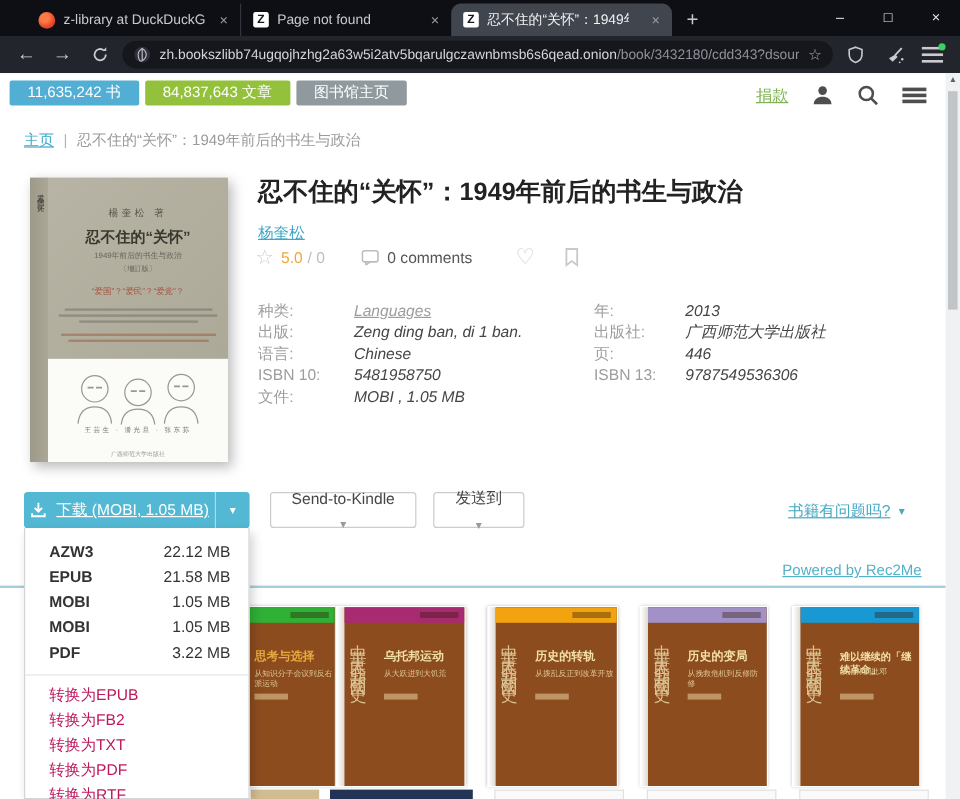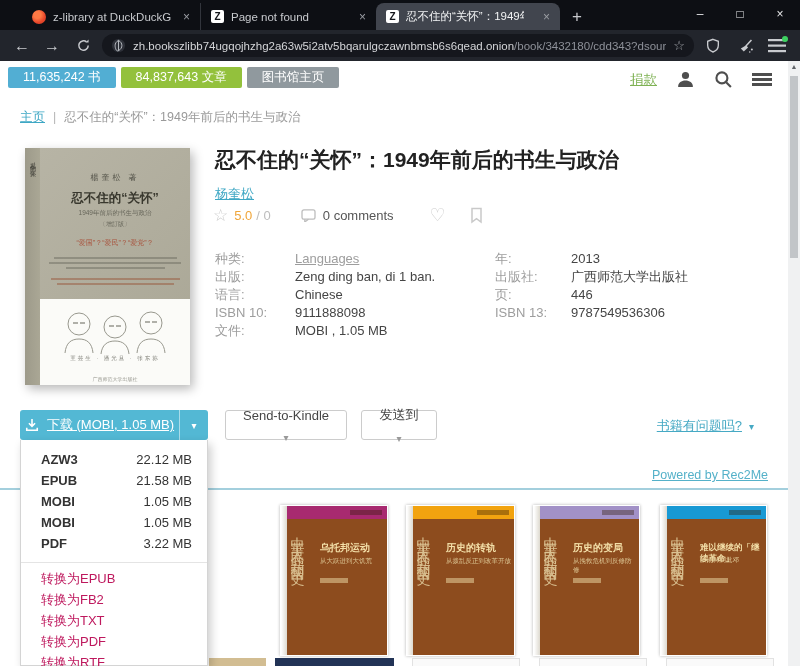--- a/index.html
+++ b/index.html
@@ -79,21 +79,21 @@
   .r-comments{display:flex;align-items:center;gap:7px;margin-left:30px;color:#555;}
   .r-heart{font-size:18px;color:#cdcdcd;margin-left:36px;}
   .r-bm{margin-left:24px;display:flex;}
 
   .meta-col{position:absolute;font-size:13px;}
   .meta-left{top:189px;left:215px;width:275px;}
   .meta-right{top:189px;left:495px;width:285px;}
   .mrow{display:flex;line-height:18px;}
   .mlabel{width:80px;color:#9d9d9d;flex:none;}
   .meta-right .mlabel{width:76px;}
-  .mvalue{color:#454545;white-space:nowrap;}
+  .mvalue{color:#454545;white-space:nowrap;font-style:italic;}
   .mvalue.link{color:#9d9d9d;text-decoration:underline;}
 
   
   .btn-dl{position:absolute;top:349px;left:20px;width:188px;height:30px;background:#53b8d4;border-radius:3px;display:flex;color:#fff;}
   .dl-main{flex:1;display:flex;align-items:center;justify-content:center;gap:8px;font-size:13px;text-decoration:underline;}
   .dl-caret{width:29px;border-left:1px solid rgba(255,255,255,.5);display:flex;align-items:center;justify-content:center;font-size:10px;}
   .btn-plain{position:absolute;top:349px;height:30px;background:#fff;border:1px solid #ccc;border-radius:3px;display:flex;align-items:center;justify-content:center;gap:9px;font-size:13px;color:#454545;flex-direction:column;}
   .btn-kindle{left:225px;width:122px;}
   .btn-send{left:361px;width:76px;}
   .pl-caret{color:#999;font-size:10px;}
@@ -304,21 +304,21 @@
       <div class="mrow">
           <span class="mlabel">出版:</span>
           <span class="mvalue">Zeng ding ban, di 1 ban.</span>
         </div>
       <div class="mrow">
           <span class="mlabel">语言:</span>
           <span class="mvalue">Chinese</span>
         </div>
       <div class="mrow">
           <span class="mlabel">ISBN 10:</span>
-          <span class="mvalue">9111888098</span>
+          <span class="mvalue">5481958750</span>
         </div>
       <div class="mrow">
           <span class="mlabel">文件:</span>
           <span class="mvalue">MOBI , 1.05 MB</span>
         </div>
     </div>
     <div class="meta-col meta-right">
       <div class="mrow">
           <span class="mlabel">年:</span>
           <span class="mvalue">2013</span>
@@ -358,20 +358,30 @@
       <span class="pl-caret">▾</span>
     </div>
     <div class="issues">
       <span class="lbl">书籍有问题吗?</span>
       <span class="car">▾</span>
     </div>
 
     <a class="rec2me">Powered by Rec2Me</a>
     <div class="hr-teal"></div>
 
+    <div class="rbook" style="left:172px">
+      <span class="rpages"></span>
+      <div class="rcover">
+        <div class="rband" style="background: rgb(46, 177, 53);"></div>
+        <div class="rseries">中華人民共和國史</div>
+        <div class="rtitle" style="color:#e7a83e">思考与选择</div>
+        <div class="rsub">从知识分子会议到反右派运动</div>
+        <div class="rauthor"></div>
+      </div>
+    </div>
     <div class="rbook" style="left:280px">
       <span class="rpages"></span>
       <div class="rcover">
         <div class="rband" style="background: rgb(168, 42, 112);"></div>
         <div class="rseries">中華人民共和國史</div>
         <div class="rtitle">乌托邦运动</div>
         <div class="rsub">从大跃进到大饥荒</div>
         <div class="rauthor"></div>
       </div>
     </div>

